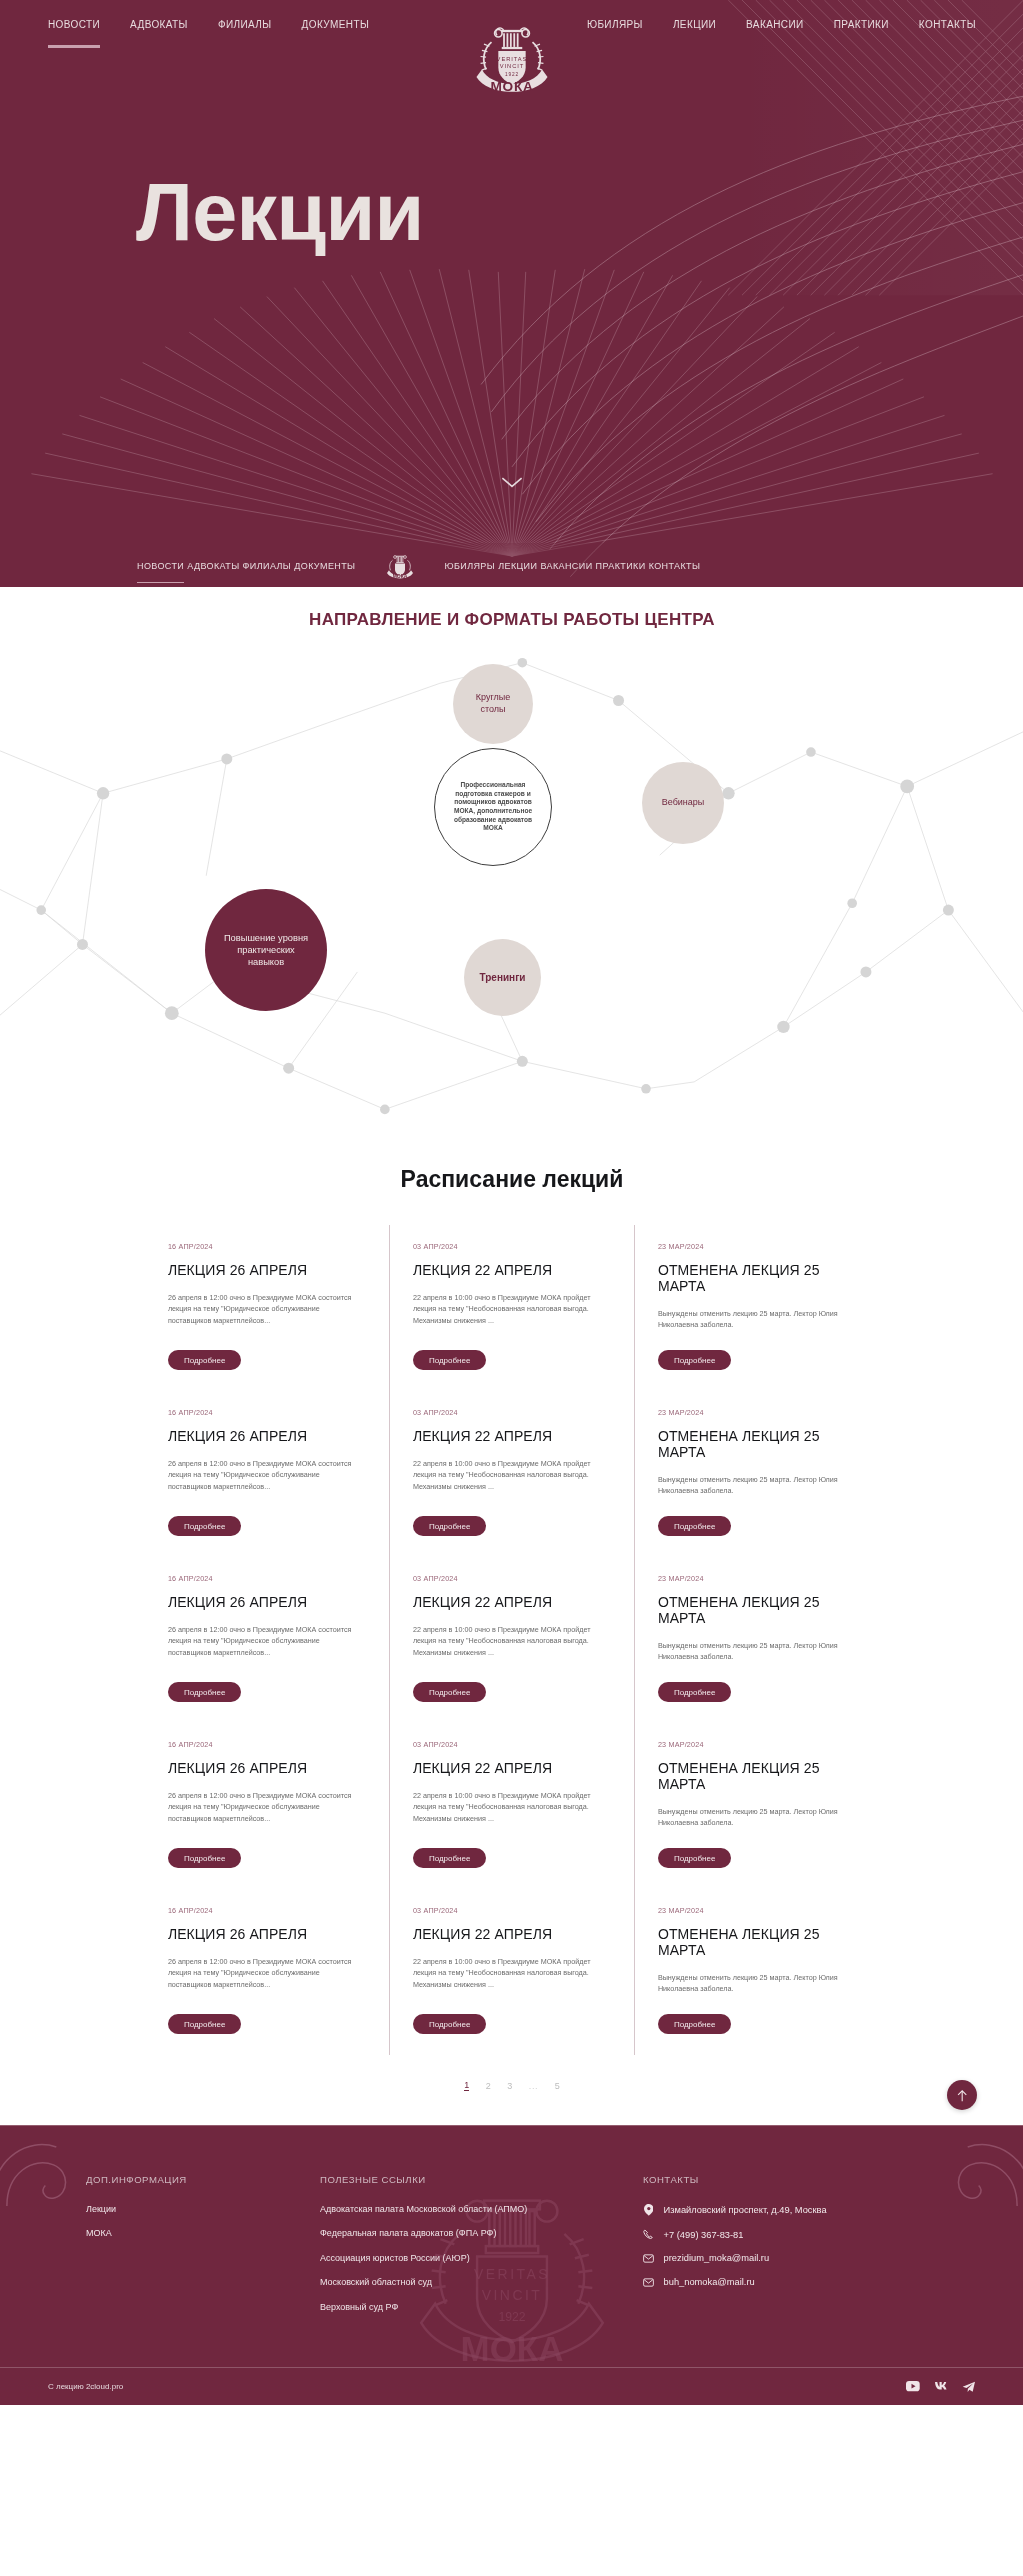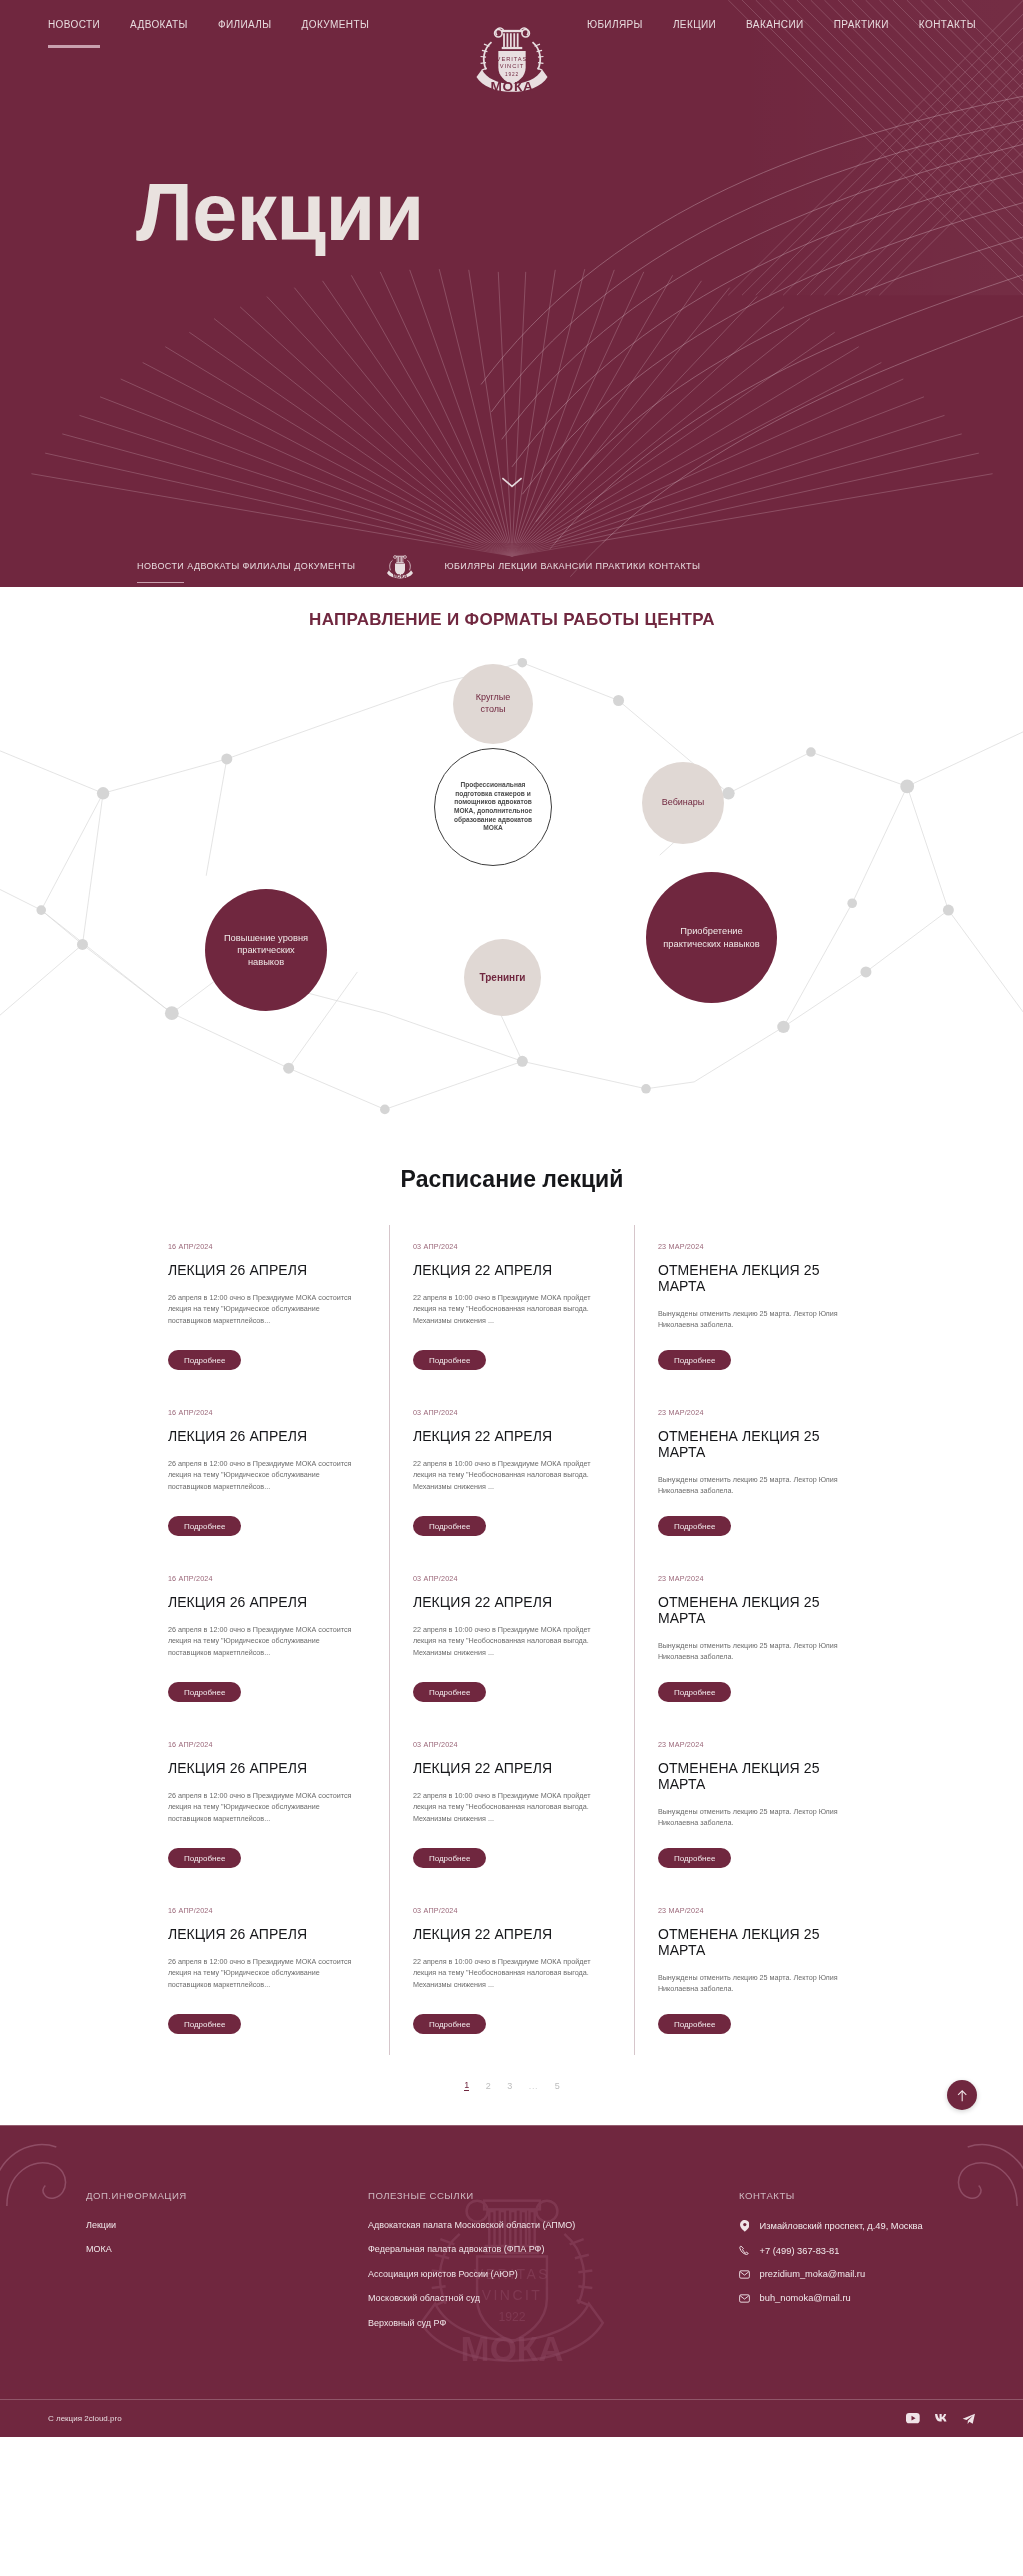--- a/index.html
+++ b/index.html
@@ -228,26 +228,25 @@
     padding: 49px 0 0;
   }
   .footer-top-line {
     position: absolute; top: 0; left: 0; right: 0; height: 0.7px;
     background: rgba(255,255,255,0.25);
   }
   .footer-inner {
     position: relative;
     z-index: 3;
     width: 928px;
-    margin: 16px auto;
+    margin: 0 auto;
     display: grid;
     grid-template-columns: 234px 323px 1fr;
     padding-left: 38px;
     padding-bottom: 41px;
-    gap: 48px;
   }
   .f-head {
     font-size: 9.6px;
     letter-spacing: 0.5px;
     color: #cfb9c0;
     margin-bottom: 18.6px;
     font-stretch: condensed;
   }
   .f-link {
     display: block;
@@ -567,23 +566,20 @@
     </div>
 
     <div class="bubble dark" style="left:205px;top:302px;width:122px;height:122px;font-size:9.3px;padding:0 13.7px;">
       <span>Повышение уровня практических навыков</span>
     </div>
 
     <div class="bubble light" style="left:464px;top:352px;width:77px;height:77px;font-size:10px;font-weight:bold;">
       <span>Тренинги</span>
     </div>
 
-    <div class="bubble dark" style="left:646px;top:285px;width:131px;height:131px;font-size:9.3px;padding:0 16.5px;">
-      <span>Приобретение практических навыков</span>
-    </div>
   </section>
 
   <section class="schedule">
     <h2 class="schedule-title">Расписание лекций</h2>
 
     <div class="cards-grid" id="cards-grid">
         <div class="card">
           <div class="card-date">16 АПР/2024</div>
           <div class="card-title">ЛЕКЦИЯ 26 АПРЕЛЯ</div>
           <div class="card-text">26 апреля в 12:00 очно в Президиуме МОКА состоится лекция на тему "Юридическое обслуживание поставщиков маркетплейсов...</div>
@@ -795,21 +791,21 @@
                   <path d="M1.8 2.4 L9 8 L16.2 2.4"></path>
                 </svg>
               </span>
               <span>buh_nomoka@mail.ru</span>
             </div>
           </div>
       </div>
     </div>
 
     <div class="footer-bottom">
-      <div class="copyright">С лекция 2cloud.pro</div>
+      <div class="copyright">С лекцию 2cloud.pro</div>
       <div class="socials">
         <span>
           <svg width="13.7" height="10.3" viewBox="0 0 20 15" fill="#f0e4e8">
             <rect x="0" y="0" width="20" height="15" rx="4.5"></rect>
             <path d="M8 4 L14 7.5 L8 11 Z" fill="#70273f"></path>
           </svg>
         </span>
         <span>
           <svg width="15" height="10.3" viewBox="0 0 22 15" fill="#f0e4e8">
             <path d="M1.5 1.5 h3.3 c0.6 3.6 2 6.3 3.3 7.3 V1.5 h3.2 v4.7 c1.4 -0.3 2.8 -2.4 3.4 -4.7 h3.2 c-0.5 2.5 -2 4.6 -3.2 5.5 c1.2 0.8 2.9 2.6 3.7 5.5 h-3.5 c-0.6 -2 -1.9 -3.5 -3.6 -3.8 v3.8 H8.5 C4.5 12.5 1.9 7.6 1.5 1.5 Z"></path>

